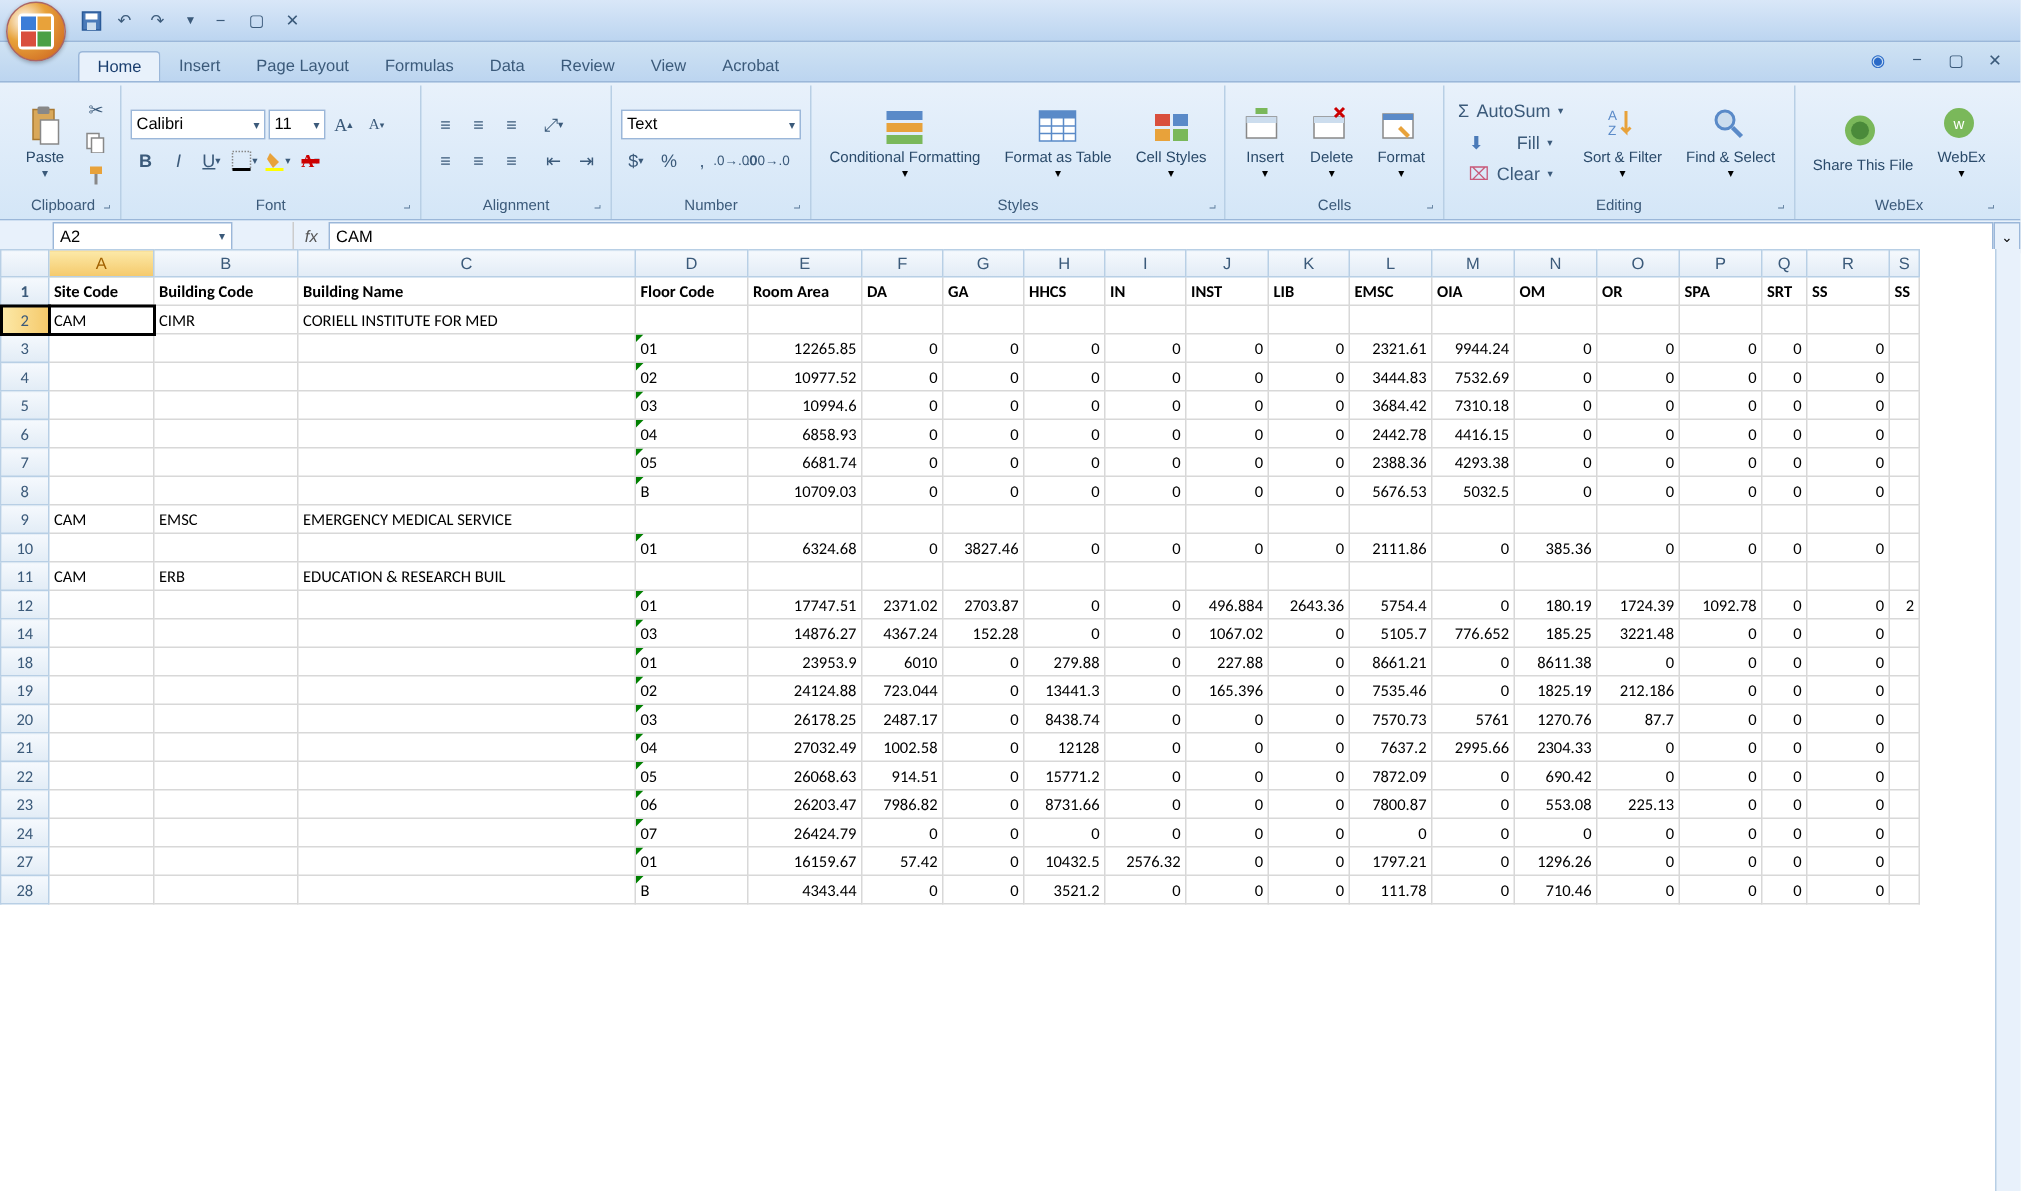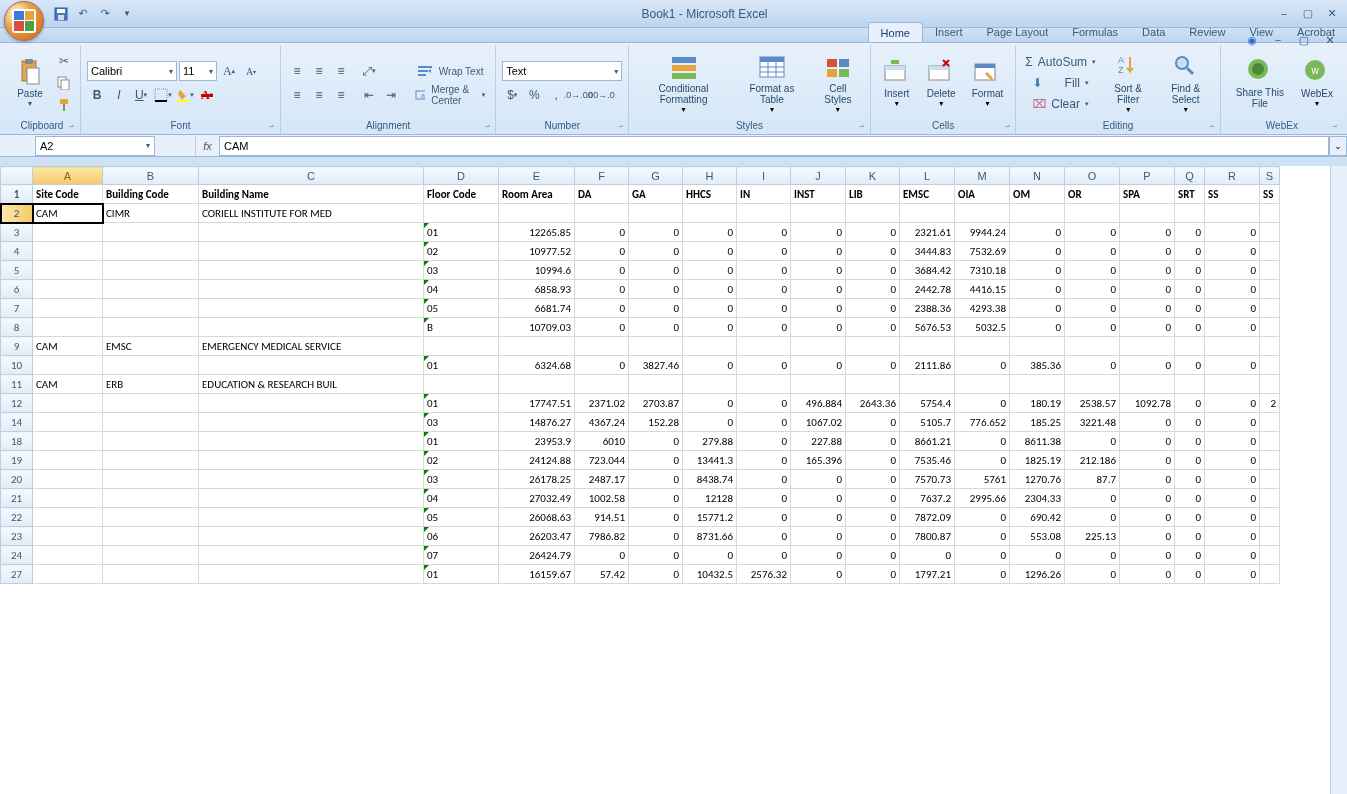--- a/index.html
+++ b/index.html
@@ -14,21 +14,21 @@
 .office-circle-inner span:nth-child(2){background:#e8a23a}
 .office-circle-inner span:nth-child(3){background:#d94f3d}
 .office-circle-inner span:nth-child(4){background:#4ba046}
 .qat { display:flex; gap:4px; margin-left:6px; align-items:center; }
 .qat-item { width:18px; height:18px; display:flex; align-items:center; justify-content:center; color:#3b5a7a; cursor:pointer; }
 .title-text { flex:1; text-align:center; color:#3b5a7a; font-size:12px; }
 .win-controls { display:flex; gap:2px; }
 .win-btn { width:22px; height:16px; display:flex; align-items:center; justify-content:center; color:#3b5a7a; cursor:pointer; font-size:11px; }
 
 
-.tab-row { height:15px; background:linear-gradient(#cfe2f3,#bcd5f0); display:flex; align-items:flex-end; padding-left:52px; border-bottom:1px solid #9bb7d9; position:relative;justify-content:flex-end; }
+.tab-row { height:27px; background:linear-gradient(#cfe2f3,#bcd5f0); display:flex; align-items:flex-end; padding-left:52px; border-bottom:1px solid #9bb7d9; position:relative; }
 .tab { padding:4px 12px 3px; color:#3b5a7a; cursor:pointer; font-size:11px; }
 .tab.active { background:#e8f1fb; border:1px solid #9bb7d9; border-bottom:none; border-radius:3px 3px 0 0; color:#1a3e6e; }
 .tab-right { position:absolute; right:6px; top:4px; display:flex; gap:4px; }
 
 
 .ribbon { height:92px; background:linear-gradient(#e8f1fb,#d4e6f7); border-bottom:1px solid #9bb7d9; display:flex; padding:2px 4px 0; }
 .group { border-right:1px solid #b8cfe5; padding:2px 6px; display:flex; flex-direction:column; position:relative; }
 .group-body { flex:1; display:flex; gap:4px; }
 .group-label { text-align:center; font-size:10px; color:#3b5a7a; padding:1px 0; position:relative; }
 .group-label::after { content:"⌐"; position:absolute; right:0; bottom:1px; font-size:8px; transform:rotate(180deg); color:#5a7a9a; }
@@ -87,21 +87,20 @@
         <svg width="14" height="14" viewBox="0 0 14 14">
           <rect x="1" y="1" width="12" height="12" fill="#4a7ab8" stroke="#2a5a98"></rect>
           <rect x="3" y="2" width="8" height="4" fill="#fff"></rect>
           <rect x="4" y="8" width="6" height="5" fill="#cde"></rect>
         </svg>
       </div>
     <div class="qat-item">↶</div>
     <div class="qat-item">↷</div>
     <div class="qat-item" style="font-size:8px">▼</div>
   </div>
-  <div class="title-text">Book1 - Microsoft Excel</div>
   <div class="win-controls">
     <div class="win-btn">−</div>
     <div class="win-btn">▢</div>
     <div class="win-btn">✕</div>
   </div>
 </div>
 
 <div class="tab-row">
   <div id="tabs-container" style="display:flex">
       <div class="tab active">Home</div>
@@ -218,39 +217,20 @@
         </div>
         <div class="row">
           <div class="small-btn">≡</div>
           <div class="small-btn">≡</div>
           <div class="small-btn">≡</div>
           <div style="width:4px"></div>
           <div class="small-btn">⇤</div>
           <div class="small-btn">⇥</div>
         </div>
       </div>
-      <div class="col" style="gap:4px;margin-left:6px">
-        <div class="row small-btn" style="width:auto;padding:0 4px">
-            <svg width="16" height="14">
-              <rect x="1" y="2" width="14" height="2" fill="#5a8ac8"></rect>
-              <rect x="1" y="6" width="10" height="2" fill="#5a8ac8"></rect>
-              <path d="M11 7 L14 5 L14 9 Z" fill="#5a8ac8"></path>
-              <rect x="1" y="10" width="8" height="2" fill="#5a8ac8"></rect>
-            </svg>
-            <span style="margin-left:4px;font-size:10px">Wrap Text</span>
-          </div>
-        <div class="row small-btn" style="width:auto;padding:0 4px">
-            <svg width="16" height="14">
-              <rect x="1" y="3" width="14" height="8" fill="none" stroke="#5a8ac8"></rect>
-              <text x="8" y="10" font-size="7" text-anchor="middle" fill="#5a8ac8">a</text>
-            </svg>
-            <span style="margin-left:4px;font-size:10px">Merge &amp; Center</span>
-            <span style="font-size:7px;margin-left:3px">▾</span>
-          </div>
-      </div>
     </div>
     <div class="group-label">Alignment</div>
   </div>
 
   <div class="group">
     <div class="group-body">
       <div class="col" style="gap:4px">
         <div class="combo" style="width:120px">
             <span>Text</span>
             <span class="combo-arrow">▾</span>
@@ -728,21 +708,21 @@
             <td class="text-right">17747.51</td>
             <td class="text-right">2371.02</td>
             <td class="text-right">2703.87</td>
             <td class="text-right">0</td>
             <td class="text-right">0</td>
             <td class="text-right">496.884</td>
             <td class="text-right">2643.36</td>
             <td class="text-right">5754.4</td>
             <td class="text-right">0</td>
             <td class="text-right">180.19</td>
-            <td class="text-right">2538.57</td>
+            <td class="text-right">1724.39</td>
             <td class="text-right">1092.78</td>
             <td class="text-right">0</td>
             <td class="text-right">0</td>
             <td class="text-right">2</td>
           </tr>
           <tr>
             <td class="rownum">14</td>
             <td class="text-left"></td>
             <td class="text-left"></td>
             <td class="text-left"></td>
@@ -932,17 +912,39 @@
             <td class="text-right">0</td>
             <td class="text-right">1797.21</td>
             <td class="text-right">0</td>
             <td class="text-right">1296.26</td>
             <td class="text-right">0</td>
             <td class="text-right">0</td>
             <td class="text-right">0</td>
             <td class="text-right">0</td>
             <td class="text-left"></td>
           </tr>
+          <tr>
+            <td class="rownum">28</td>
+            <td class="text-left"></td>
+            <td class="text-left"></td>
+            <td class="text-left"></td>
+            <td class="text-left green-tick">B</td>
+            <td class="text-right">4343.44</td>
+            <td class="text-right">0</td>
+            <td class="text-right">0</td>
+            <td class="text-right">3521.2</td>
+            <td class="text-right">0</td>
+            <td class="text-right">0</td>
+            <td class="text-right">0</td>
+            <td class="text-right">111.78</td>
+            <td class="text-right">0</td>
+            <td class="text-right">710.46</td>
+            <td class="text-right">0</td>
+            <td class="text-right">0</td>
+            <td class="text-right">0</td>
+            <td class="text-right">0</td>
+            <td class="text-left"></td>
+          </tr>
         </tbody>
       </table>
   </div>
   <div class="vscroll"></div>
 </div>
 
 </body></html>

